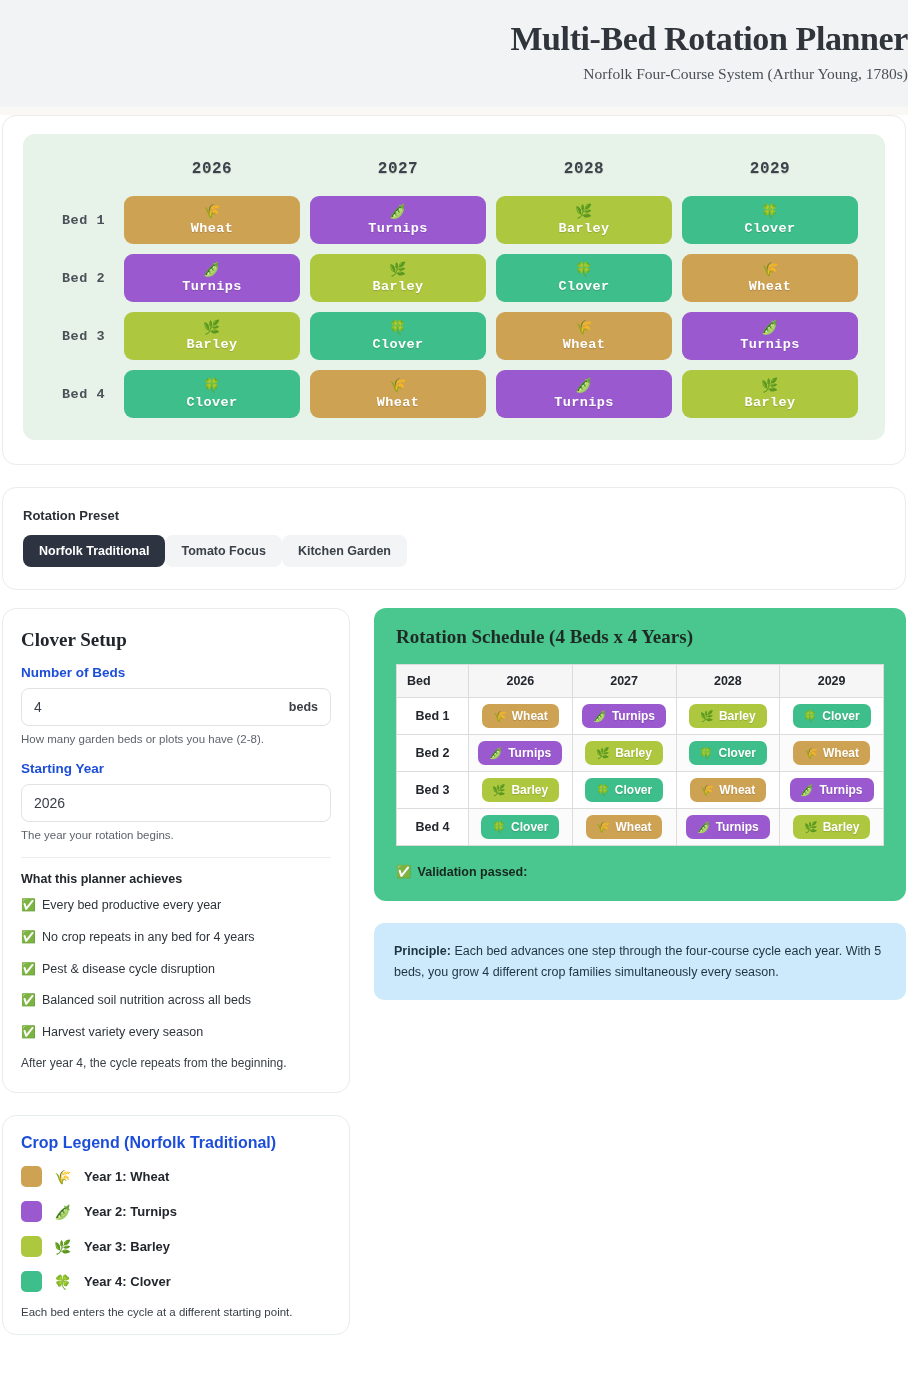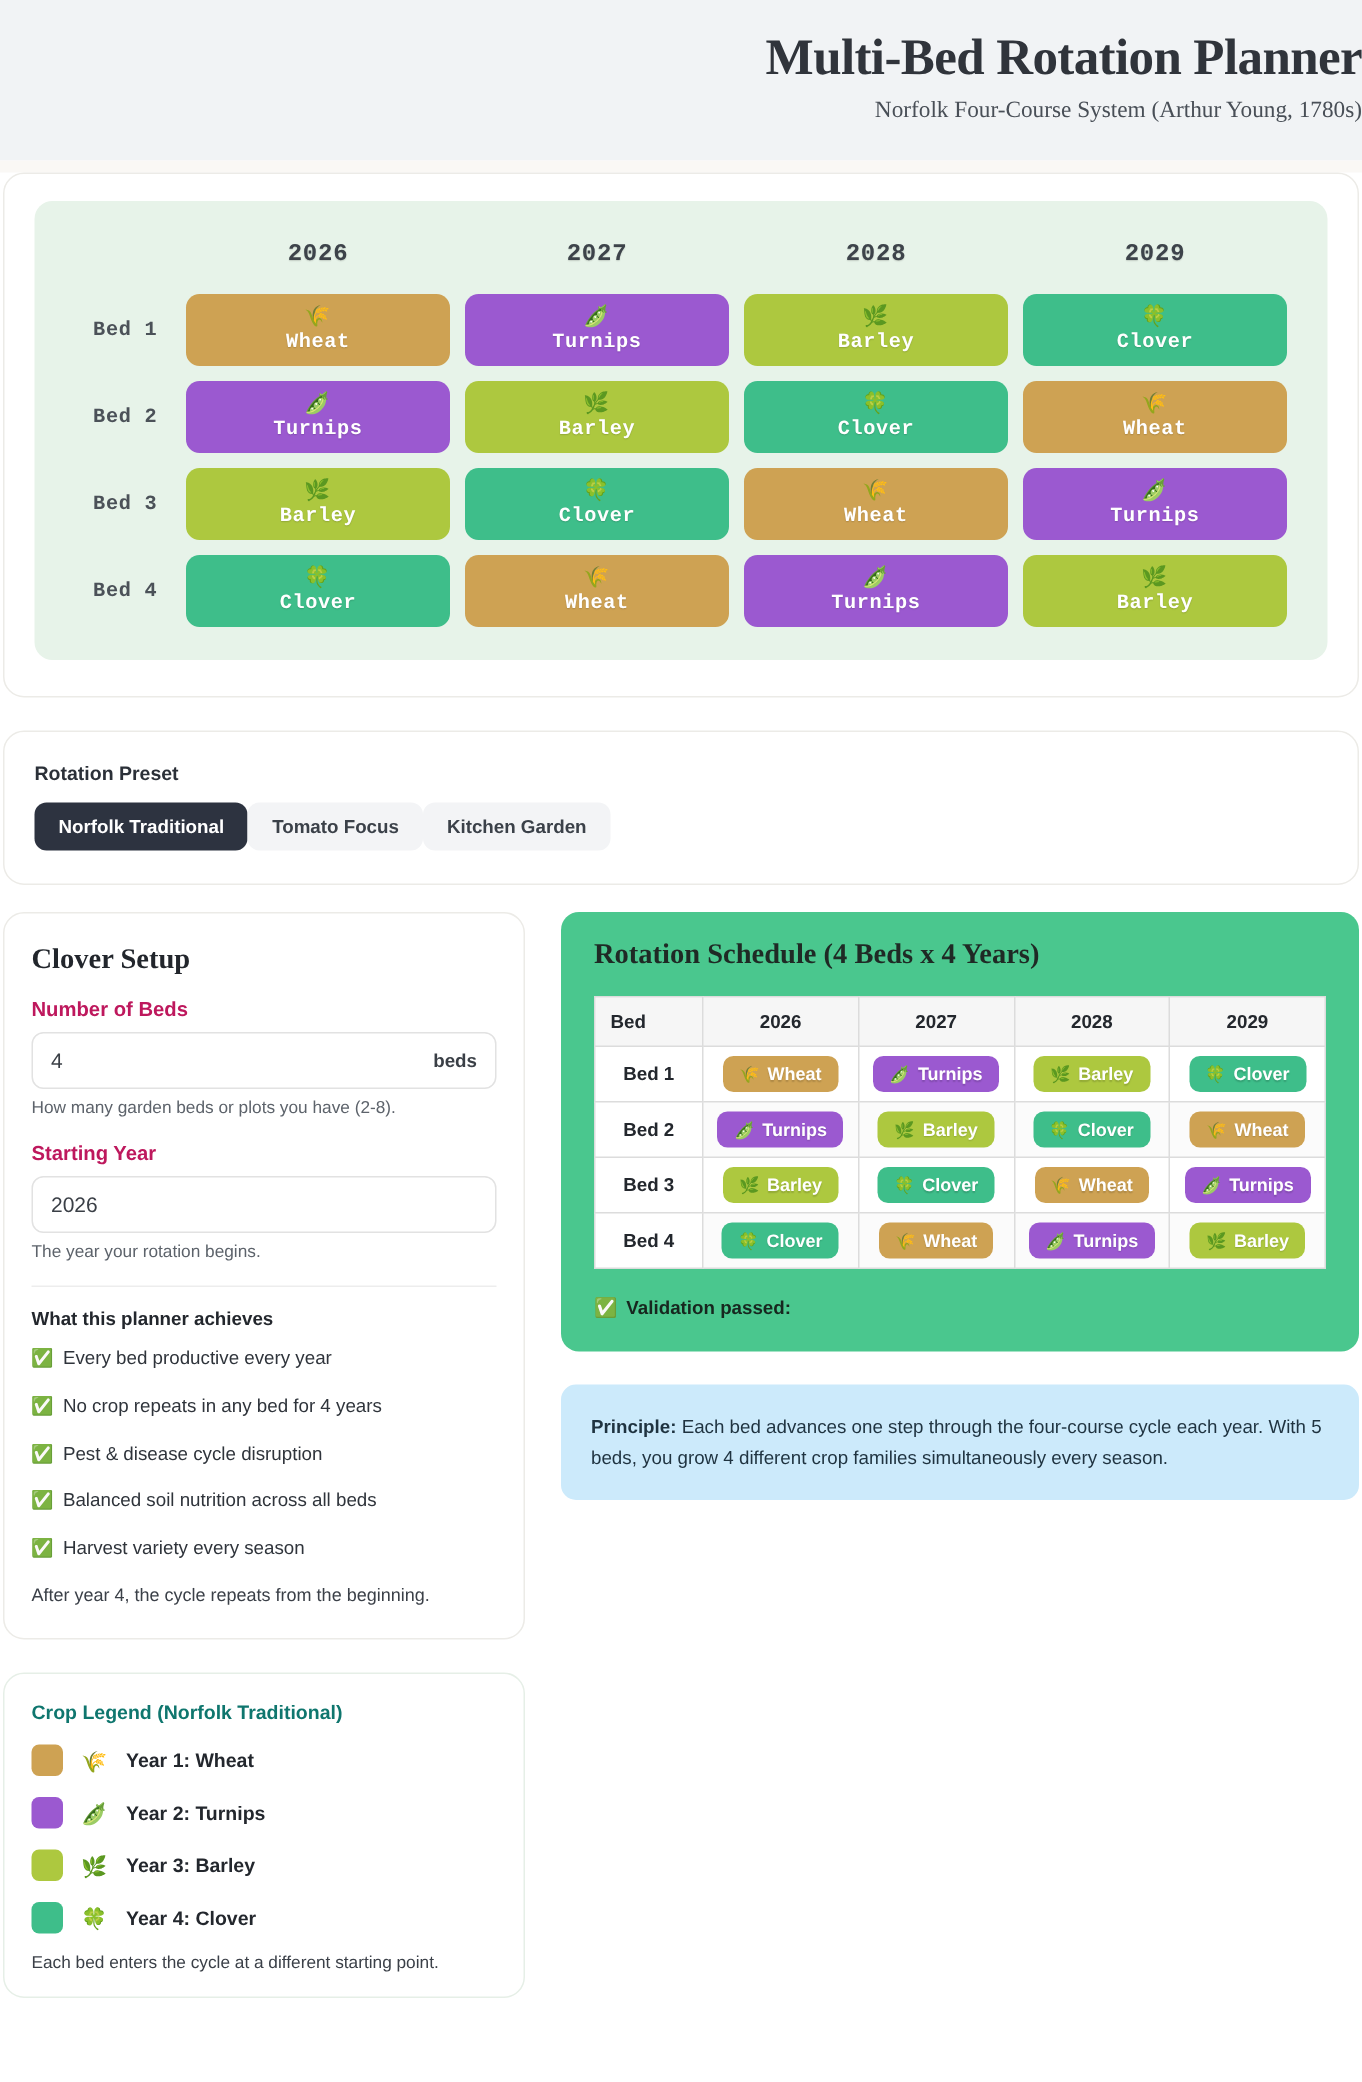--- a/index.html
+++ b/index.html
@@ -121,21 +121,21 @@
     border-radius: 14px;
     padding: 20px 18px 22px 18px;
   }
   .setup-card h2 {
     font-family: "Liberation Serif", serif;
     font-size: 19px;
     font-weight: 700;
     color: #22262c;
     margin-bottom: 14px;
   }
-  .field-label { font-size: 13.5px; font-weight: 700; color: #be185d; margin-bottom: 8px; }
+  .field-label { font-size: 13.5px; font-weight: 700; color: #1d4ed8; margin-bottom: 8px; }
   .input-wrap {
     position: relative;
     border: 1px solid #e2e2e2;
     border-radius: 8px;
     height: 38px;
     display: flex;
     align-items: center;
     padding: 0 12px;
     background: #fff;
   }
@@ -153,21 +153,21 @@
   .ach-foot { font-size: 12px; color: #3b4048; margin-top: 6px; }
 
   
   .legend-card {
     background: #ffffff;
     border: 1px solid #e6efe7;
     border-radius: 14px;
     padding: 18px 18px 16px 18px;
     margin-top: 22px;
   }
-  .legend-title { font-size: 13px; font-weight: 700; color: #0f766e; margin-bottom: 14px; }
+  .legend-title { font-size: 16px; font-weight: 700; color: #1d4ed8; margin-bottom: 14px; }
   .legend-item { display: flex; align-items: center; gap: 12px; margin-bottom: 14px; }
   .legend-sw { width: 21px; height: 21px; border-radius: 5px; flex: 0 0 21px; }
   .legend-emo { font-size: 14px; width: 18px; text-align: center; }
   .legend-text { font-size: 13px; font-weight: 700; color: #23272d; }
   .legend-foot { font-size: 11.5px; color: #3b4048; margin-top: 4px; }
 
   
   .sched-panel {
     background: #4ac78e;
     border-radius: 12px;

